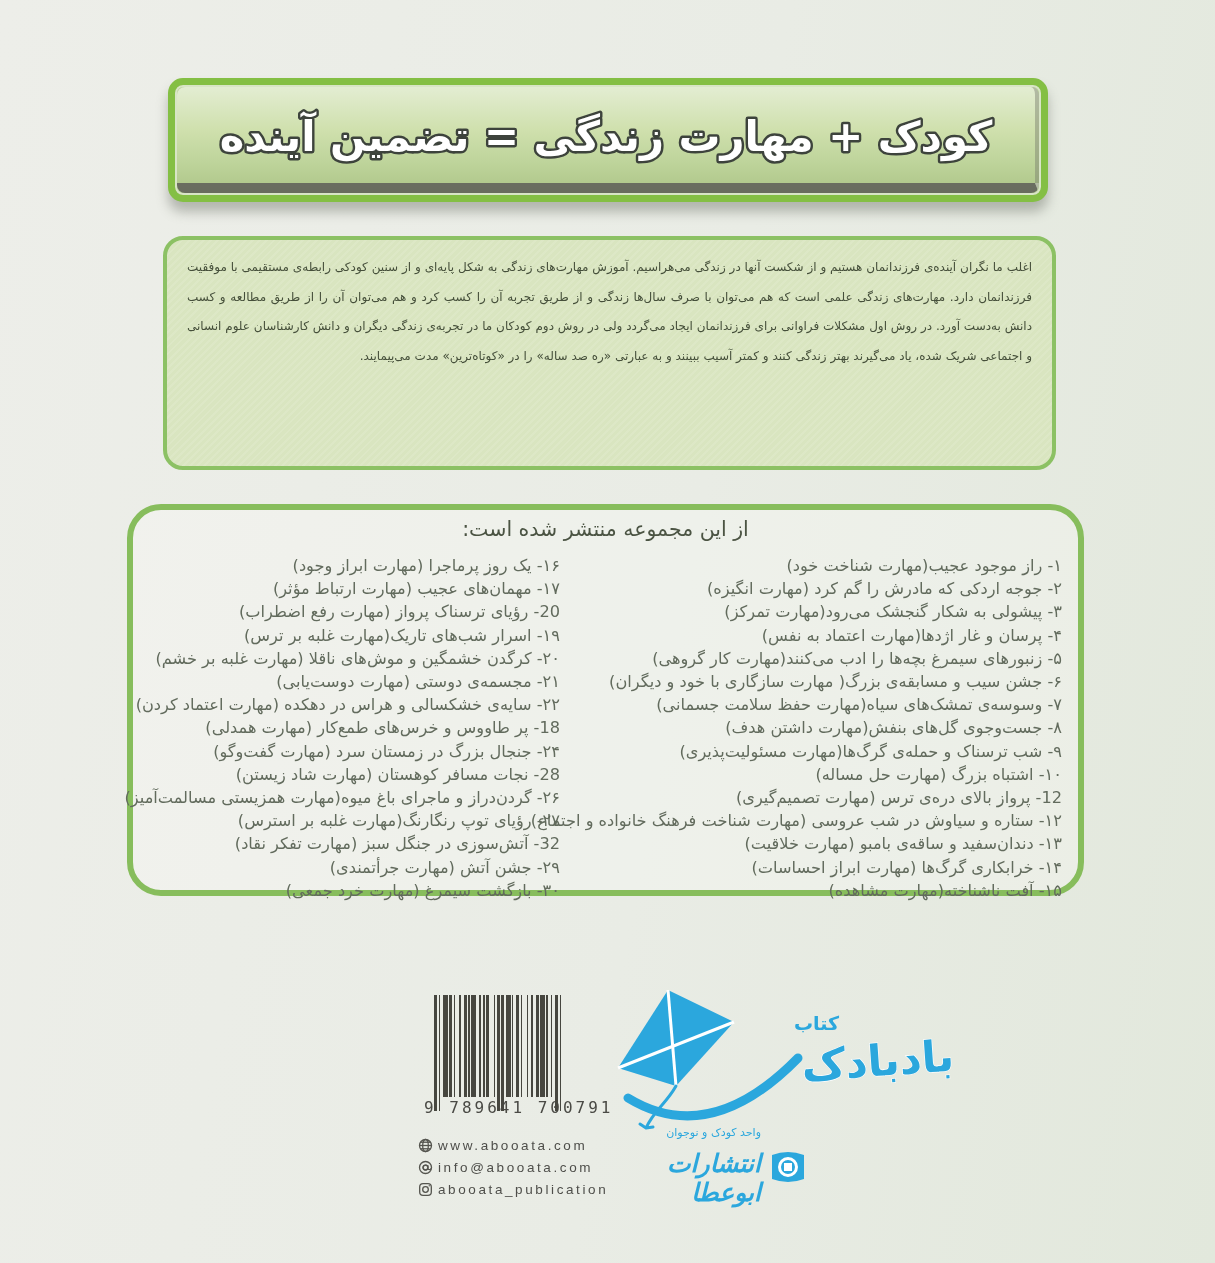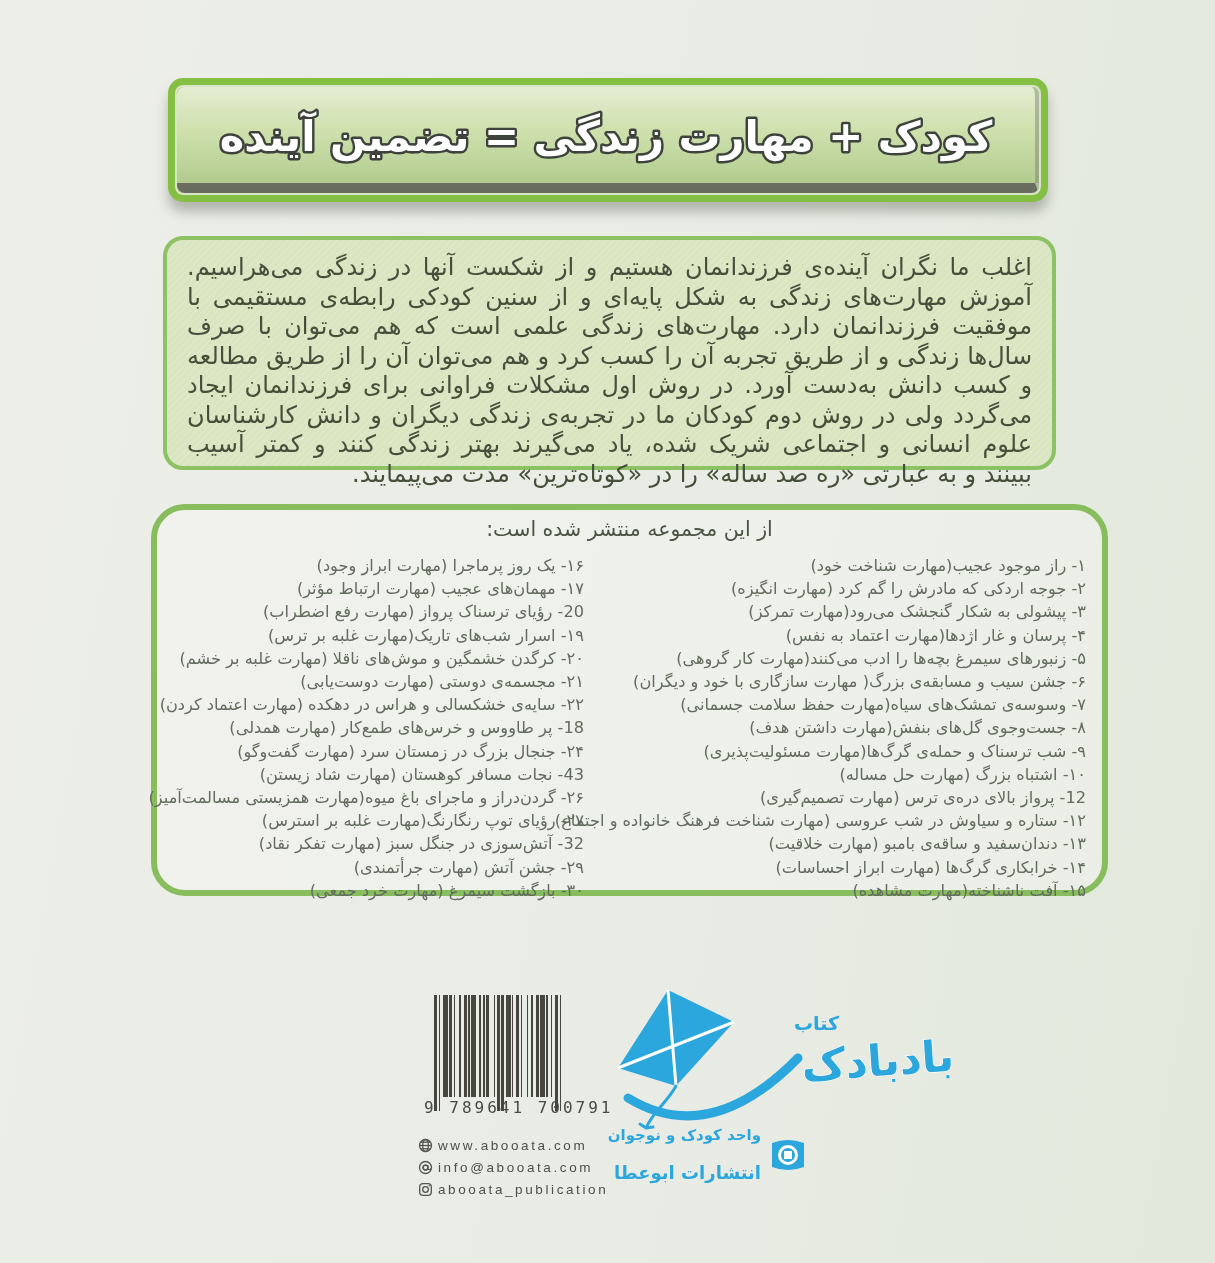--- a/index.html
+++ b/index.html
@@ -34,30 +34,29 @@
 
   
   .intro-box {
     position:absolute; left:163px; top:236px; width:893px; height:234px;
     border:4px solid #8cc164; border-radius:20px;
     background:
       repeating-linear-gradient(135deg, rgba(255,255,255,.10) 0 2px, rgba(0,0,0,0) 2px 5px),
       #d9e5c0;
     padding:13px 20px 10px 20px;
     direction:rtl; text-align:justify;
-    color:#454f3a; font-size:24px; line-height:29.5px;
+    color:#454f3a; font-size:12px; line-height:29.5px;
   }
   .intro-quote { font-weight:bold; margin-top:1px; }
 
   
   .series-box {
     position:absolute; left:127px; top:504px; width:957px; height:392px;
     border:6px solid #87bd5c; border-radius:34px;
     background:rgba(252,253,249,.30);
-    margin-left:24px;
   }
   .series-header {
     position:absolute; top:7px; left:0; width:100%;
     text-align:center; direction:rtl;
     color:#4b5443; font-size:20.5px;
   }
   .series-col {
     position:absolute; top:44px; list-style:none;
     direction:rtl; text-align:right;
     color:#626b5d; font-size:16.2px; line-height:23.2px;
@@ -103,22 +102,22 @@
     font-family:"DejaVu Sans", sans-serif; font-weight:bold; font-size:43px;
     fill:#2ba7dd; stroke:#ffffff; stroke-width:1.2px; paint-order:stroke; direction:rtl;
   }
 
   
   .publisher {
     position:absolute; left:598px; top:1126px; width:210px;
     display:flex; align-items:center; gap:7px; direction:rtl;
   }
   .pub-text { text-align:right; color:#2ba7dd; direction:rtl; }
-  .pub-unit { font-size:15px; font-weight:bold; letter-spacing:.5px; }
-  .pub-name { font-size:18px; font-weight:bold; margin-top:18px; }
+  .pub-unit { font-size:11px; font-weight:normal; letter-spacing:.5px; }
+  .pub-name { font-size:25px; font-weight:bold; margin-top:10px;font-style:italic; }
   .pub-icon { width:40px; height:38px; flex:0 0 40px; }
   .pub-icon svg { width:100%; height:100%; display:block; }
 </style>
 </head>
 <body>
 
 <div class="page">
 
   <div class="banner">
     <div class="banner-panel">
@@ -158,21 +157,21 @@
 
     <li>۱۶- یک روز پرماجرا (مهارت ابراز وجود)</li>
         <li>۱۷- مهمان‌های عجیب (مهارت ارتباط مؤثر)</li>
         <li>20- رؤیای ترسناک پرواز (مهارت رفع اضطراب)</li>
         <li>۱۹- اسرار شب‌های تاریک(مهارت غلبه بر ترس)</li>
         <li>۲۰- کرگدن خشمگین و موش‌های ناقلا (مهارت غلبه بر خشم)</li>
         <li>۲۱- مجسمه‌ی دوستی (مهارت  دوست‌یابی)</li>
         <li>۲۲- سایه‌ی خشکسالی و هراس در دهکده (مهارت اعتماد کردن)</li>
         <li>18- پر طاووس و خرس‌های طمع‌کار (مهارت همدلی)</li>
         <li>۲۴- جنجال بزرگ در زمستان سرد (مهارت گفت‌وگو)</li>
-        <li>43- نجات مسافر کوهستان  (مهارت شاد زیستن)</li>
+        <li>28- نجات مسافر کوهستان  (مهارت شاد زیستن)</li>
         <li>۲۶- گردن‌دراز و ماجرای باغ میوه(مهارت همزیستی مسالمت‌آمیز)</li>
         <li>۲۷- رؤیای توپ رنگارنگ(مهارت غلبه بر استرس)</li>
         <li>32- آتش‌سوزی در جنگل سبز (مهارت تفکر نقاد)</li>
         <li>۲۹- جشن آتش (مهارت جرأتمندی)</li>
         <li>۳۰- بازگشت سیمرغ  (مهارت خرد جمعی)</li>
       </ul>
   </div>
 
   <div class="barcode-wrap">
     <div class="bars" id="barcode-bars">

